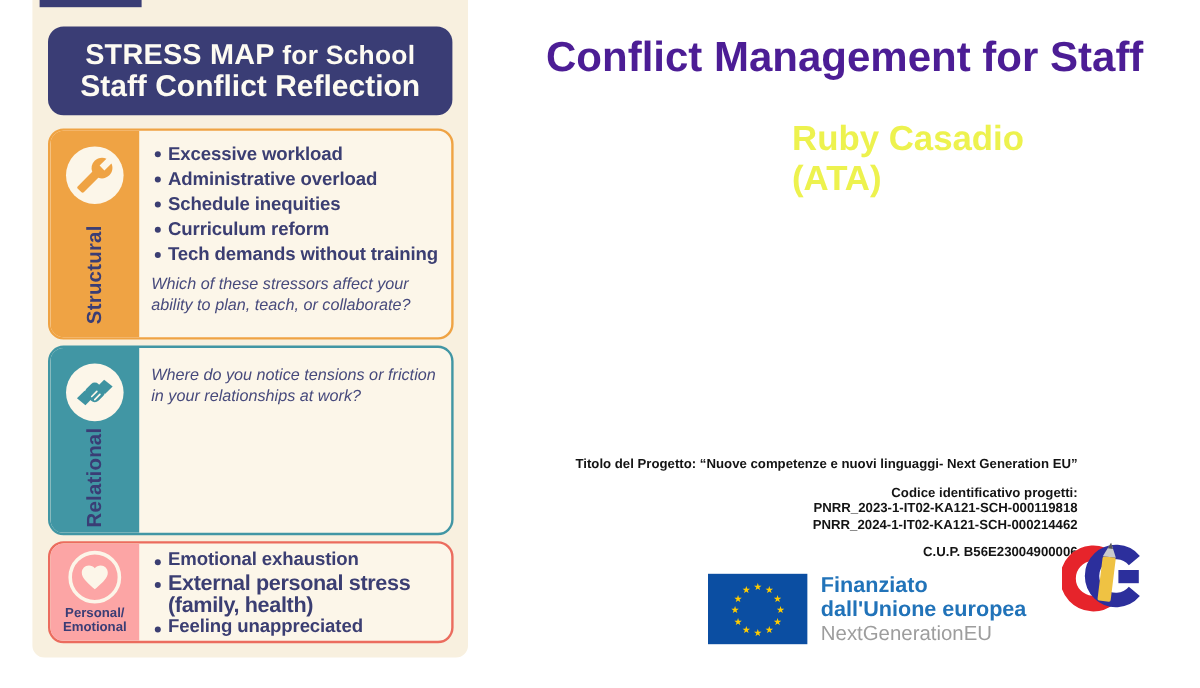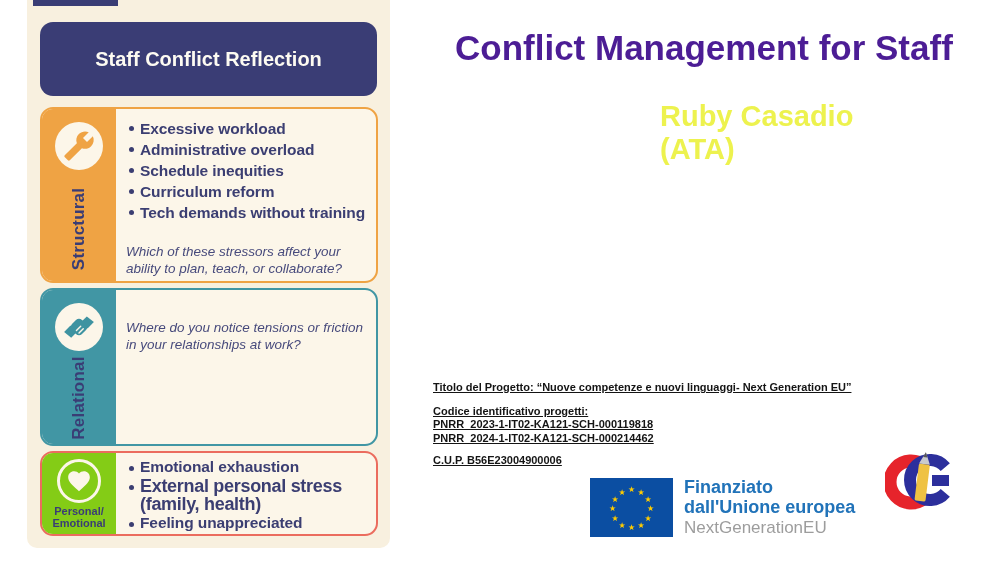--- a/index.html
+++ b/index.html
@@ -9,32 +9,32 @@
   
   .ig-card { position:absolute; left:27px; top:0; width:363px; height:548px;
              background:#F8F0DF; border-radius:0 0 10px 10px; }
   .ig-notch { position:absolute; left:6px; top:0; width:85px; height:6px; background:#3A3D75; }
   .ig-header { position:absolute; left:13px; top:22px; width:337px; height:74px;
                background:#3A3D75; border-radius:13px; color:#FDFBF2;
                display:flex; flex-direction:column; align-items:center; justify-content:center;
                text-align:center; line-height:27px; }
   .ig-header .l1 { font-size:22px; font-weight:600; letter-spacing:.2px; }
   .ig-header .l1 b { font-size:24px; font-weight:800; }
-  .ig-header .l2 { font-size:20px; font-weight:700; }
+  .ig-header .l2 { font-size:25px; font-weight:700; }
 
   .sec { position:absolute; left:13px; width:338px; display:flex;
          border-radius:13px; overflow:hidden; background:#FCF6E9; }
   .sec-structural { top:107px; height:176px; border:2px solid #EFA344; }
   .sec-relational { top:288px; height:158px; border:2px solid #4196A4; }
   .sec-personal   { top:451px; height:85px;  border:2px solid #EB6C5E; }
 
   .bar { width:74px; flex:0 0 74px; position:relative; display:flex; justify-content:center; }
   .bar-structural { background:#EFA344; }
   .bar-relational { background:#4196A4; }
-  .bar-personal   { background:#84cc16; }
+  .bar-personal   { background:#fca5a5; }
 
   .icon-circle { position:absolute; top:13px; width:48px; height:48px; border-radius:50%;
                  background:#FCF6E9; display:flex; align-items:center; justify-content:center; }
   .icon-circle svg { display:block; }
   .icon-ring { background:transparent; border:3.5px solid #FCF6E9; }
 
   .bar-label-rot { position:absolute; left:50%; white-space:nowrap; font-weight:700;
                    color:#3A3D75; font-size:17px; letter-spacing:.2px;
                    transform:translate(-50%,-50%) rotate(-90deg); }
   .sec-structural .bar-label-rot { top:70%; }
@@ -44,36 +44,36 @@
                  white-space:pre-line; }
 
   .sec-body { flex:1; padding:9px 4px 21px 10px; color:#3B3E72; }
   .blist { list-style:none; }
   .blist li { position:relative; padding-left:14px; font-weight:700;
               font-size:15.5px; line-height:21px; letter-spacing:-.1px; }
   .blist li::before { content:""; position:absolute; left:3px; top:8px; width:5px; height:5px;
                       border-radius:50%; background:#3B3E72; }
   .sec-personal .blist li { line-height:18.5px; }
   .blist li.small { font-size:18px; letter-spacing:-.3px; }
-  .question { margin-top:21px; font-style:italic; font-weight:500; font-size:13.5px;
+  .question { margin-top:6px; font-style:italic; font-weight:500; font-size:13.5px;
               line-height:16.5px; color:#474A7C; padding-right:6px; }
 
   
   .title { position:absolute; left:455px; top:29px; width:500px;
            font-size:35px; line-height:37px; font-weight:700; color:#4c1d95; }
   .subtitle { position:absolute; left:660px; top:100px; width:262px; text-align:left;
               font-size:29px; font-weight:700; color:#EDF24E; }
   .topics { position:absolute; left:447px; top:162px; width:480px;
             font-size:27px; line-height:30px; color:#7B7B7B; }
   .topics div { white-space:nowrap; }
   .t0 { margin-left:2px; } .t1 { margin-left:56px; } .t2 { margin-left:126px; }
   .t3 { margin-left:0px; } .t4 { margin-left:188px; } .t5 { margin-left:86px; }
 
-  .project { position:absolute; left:433px; top:381px; width:455px; text-align:left;
-             color:#141414; font-weight:700; font-size:11px; line-height:12.5px;text-decoration:underline; }
+  .project { position:absolute; left:443px; top:381px; width:455px; text-align:right;
+             color:#141414; font-weight:700; font-size:11px; line-height:12.5px; }
   .project .gap-lg { margin-top:11px; }
   .project .gap-md { margin-top:1px; }
   .project .gap-cup { margin-top:10px; }
 
   .eu-flag { position:absolute; left:590px; top:478px; width:83px; height:59px; }
   .eu-text { position:absolute; left:684px; top:477px; }
   .eu-text .f1 { font-size:18px; line-height:20px; font-weight:700; color:#2173B9; }
   .eu-text .f2 { font-size:18px; line-height:20px; font-weight:700; color:#2173B9; }
   .eu-text .f3 { font-size:17px; line-height:22px; font-weight:400; color:#9D9D9D; }
 
@@ -81,20 +81,21 @@
 </style>
 </head>
 <body>
 
 <div class="slide">
 
   <div class="ig-card">
     <div class="ig-notch"></div>
 
     <div class="ig-header">
+      <div class="l1"><b>STRESS MAP</b><span> for School</span></div>
       <div class="l2">Staff Conflict Reflection</div>
     </div>
 
     <div class="sec sec-structural">
       <div class="bar bar-structural">
         <div class="icon-circle">
           <svg width="32" height="32" viewBox="0 0 24 24">
             <g transform="scale(-1,1) translate(-24,0)">
               <path fill="#EFA344" d="M22.7 19l-9.1-9.1c.9-2.3.4-5-1.5-6.9-2-2-5-2.4-7.4-1.3L9 6 6 9 1.6 4.7C.4 7.1.9 10.1 2.9 12.1c1.9 1.9 4.6 2.4 6.9 1.5l9.1 9.1c.4.4 1 .4 1.4 0l2.3-2.3c.5-.4.5-1.1.1-1.4z"></path>
             </g>

